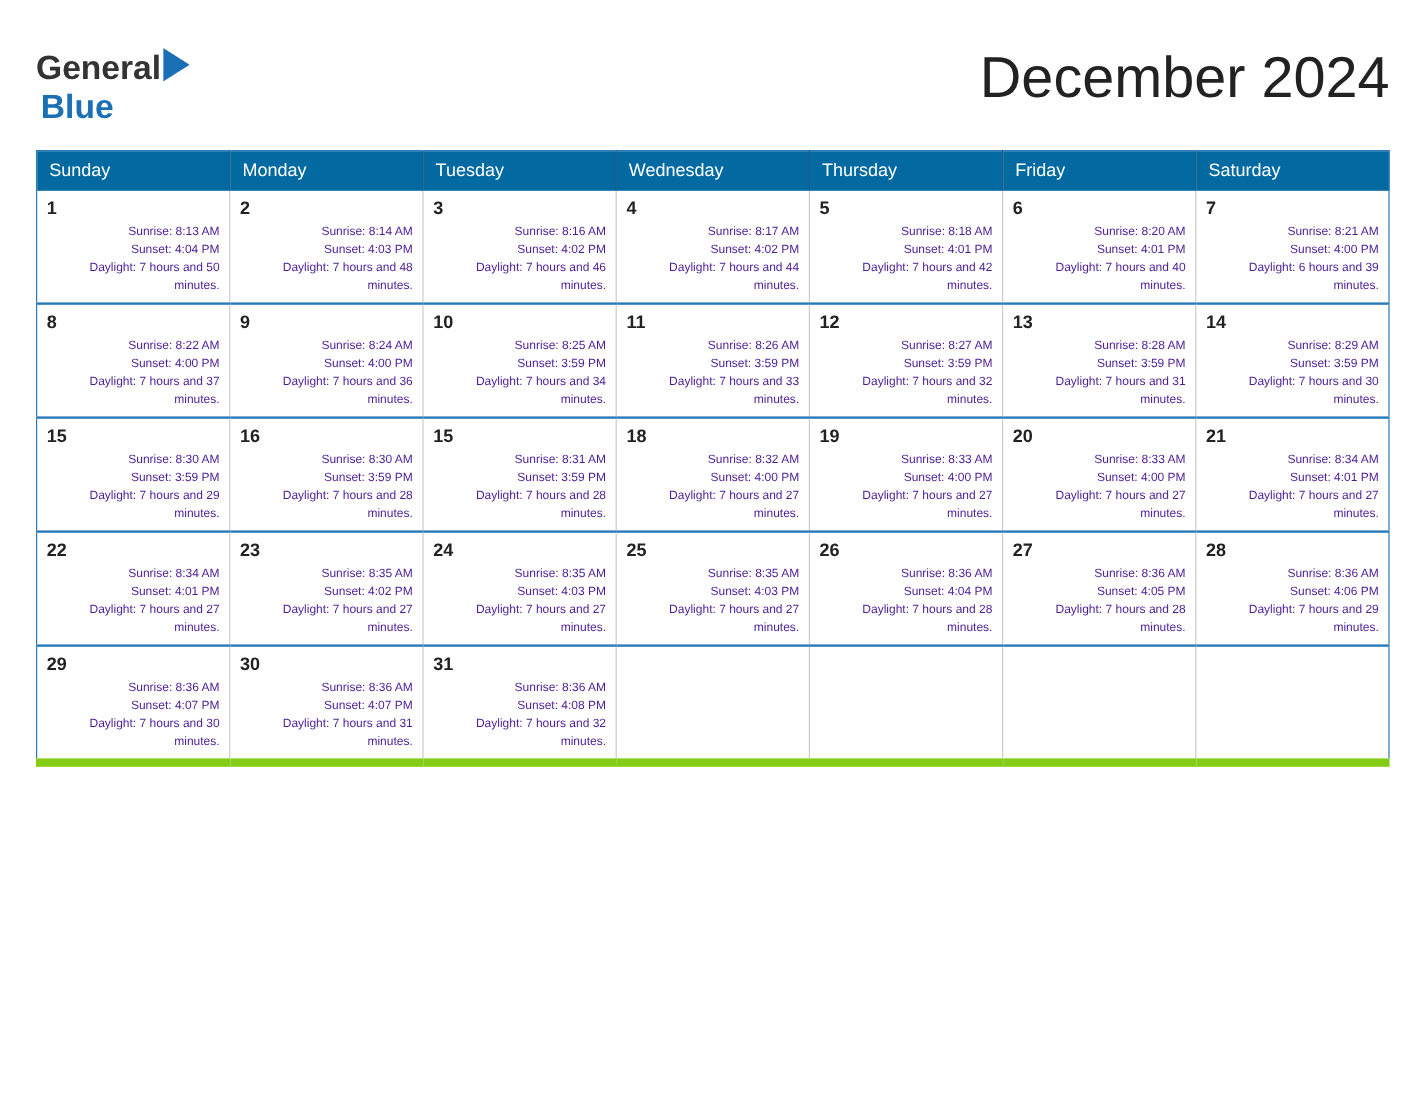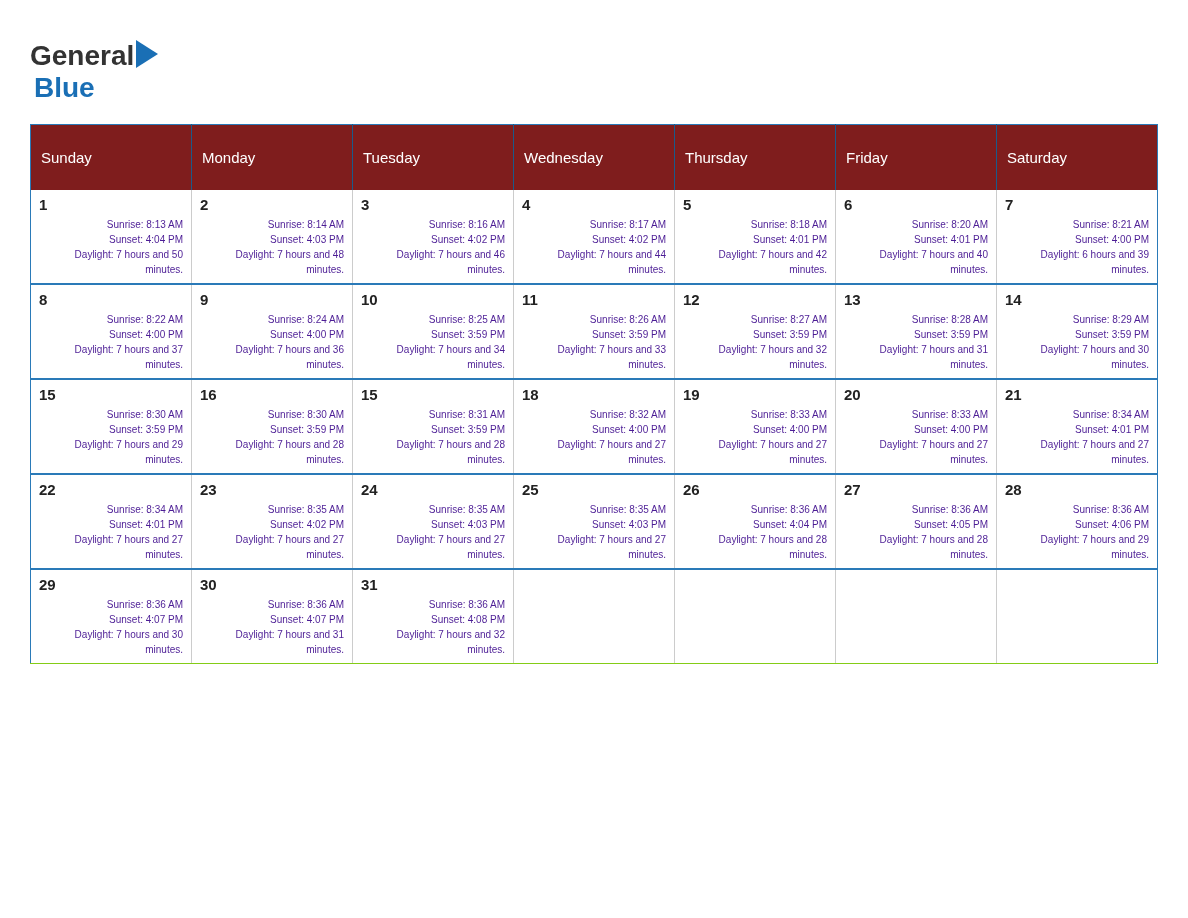--- a/index.html
+++ b/index.html
@@ -57,45 +57,45 @@
       font-size: 22px;
       color: #444;
       margin-top: 4px;
     }
     .calendar-table {
       width: 100%;
       border-collapse: collapse;
       border: 1px solid #2a7ab8;
     }
     .calendar-table th {
-      background-color: #7f1d1d;
+      background-color: #0369a1;
       color: white;
       font-size: 15px;
       font-weight: normal;
-      padding: 24px 10px;
+      padding: 8px 10px;
       text-align: left;
       border-right: 1px solid #1a5a8a;
     }
     .calendar-table th:last-child {
       border-right: none;
     }
     .calendar-table td {
       vertical-align: top;
       padding: 6px 8px;
       border-right: 1px solid #ccc;
       border-bottom: 2px solid #2a7ab8;
       font-size: 13px;
       color: #333;
       width: 14.28%;
     }
     .calendar-table td:last-child {
       border-right: none;
     }
     .calendar-table tr:last-child td {
-      border-bottom: 1px solid #84cc16;
+      border-bottom: 7px solid #84cc16;
       margin-left: 44px;
     }
     .day-number {
       font-size: 15px;
       font-weight: bold;
       color: #222;
       display: block;
       margin-bottom: 4px;
     }
     .day-info {
@@ -121,20 +121,21 @@
             <polygon points="0,0 22,14 0,28" fill="#1a6fb5"></polygon>
           </svg>
         </div>
       </div>
       <div class="logo-line2">
         <span class="logo-text-blue">Blue</span>
       </div>
     </div>
   </div>
   <div class="title-area">
+    <div class="main-title">December 2024</div>
   </div>
 </div>
 
 <table class="calendar-table">
   <thead>
     <tr>
       <th>Sunday</th>
       <th>Monday</th>
       <th>Tuesday</th>
       <th>Wednesday</th>

